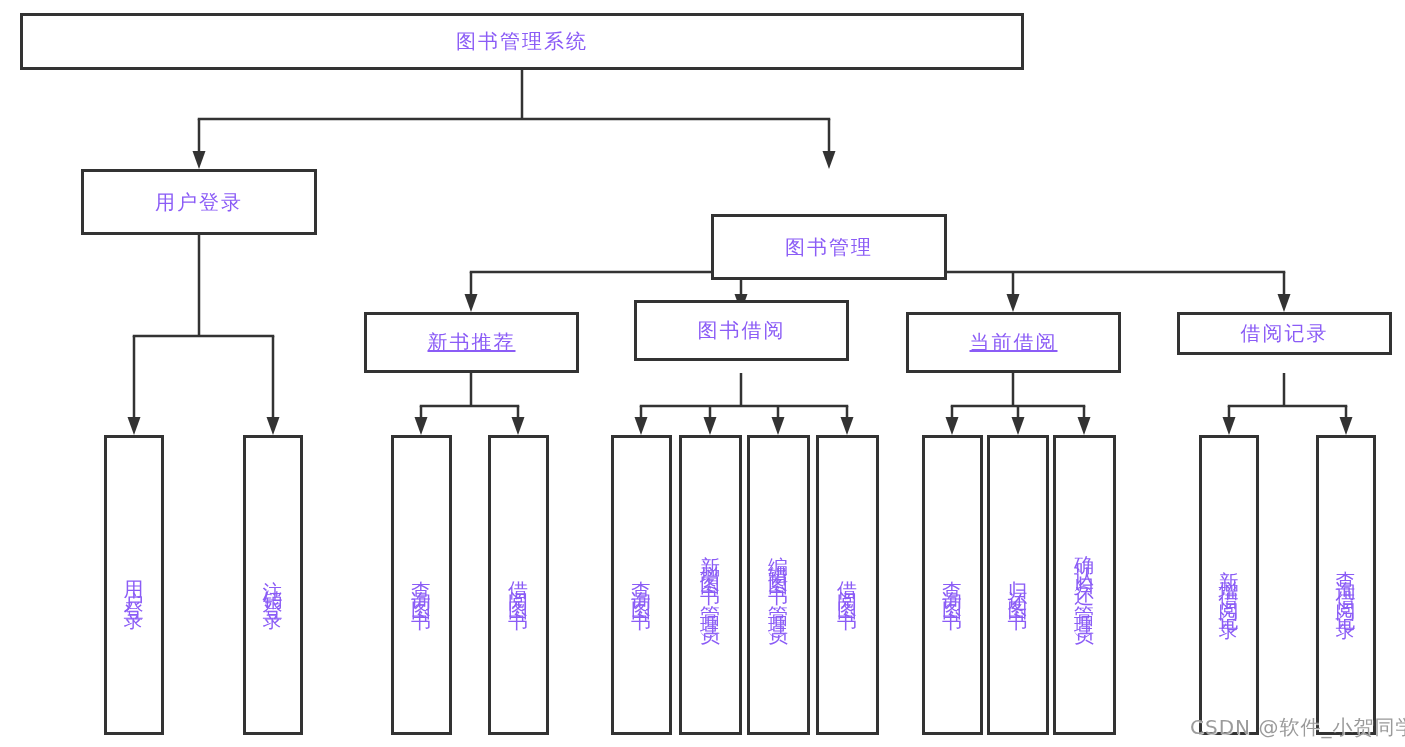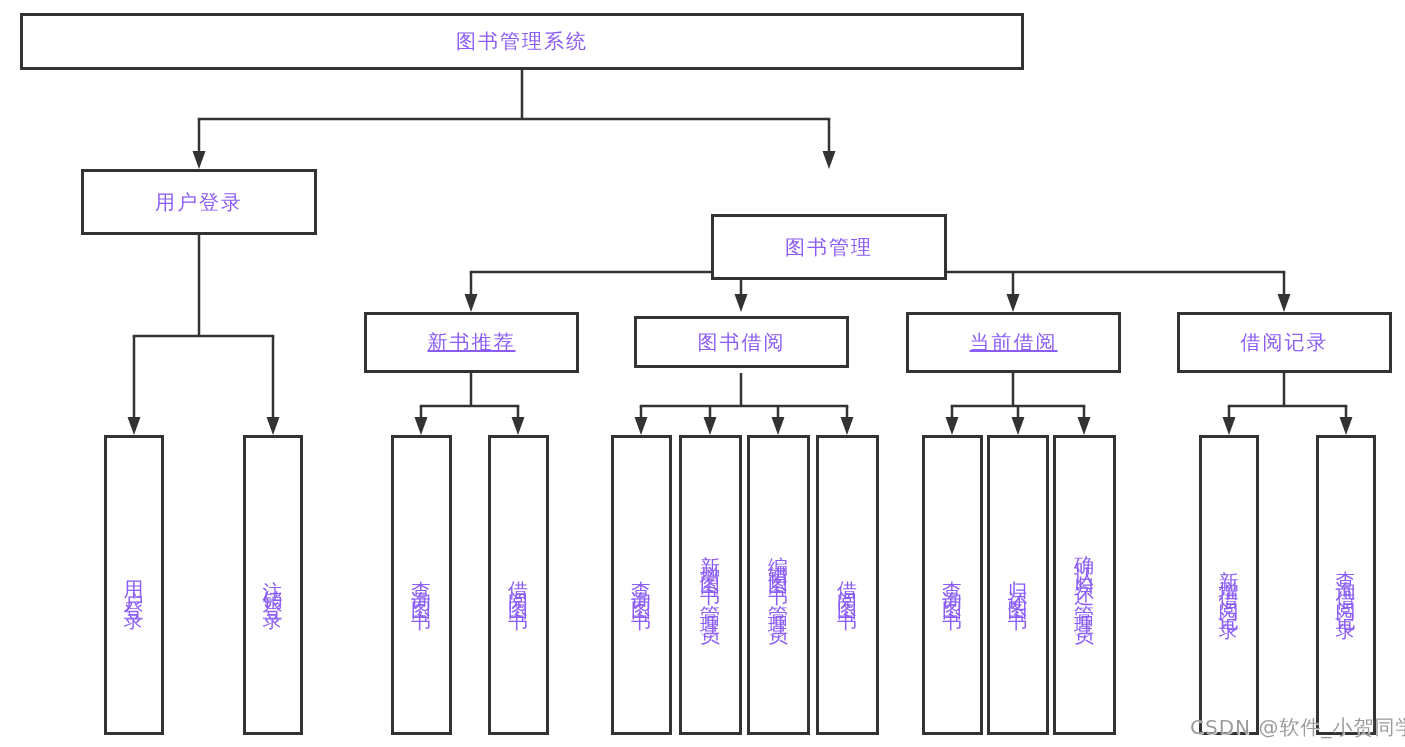--- a/index.html
+++ b/index.html
@@ -127,23 +127,23 @@
       <polygon points="1339.5,417 1352.5,417 1346,435"></polygon>
     </g>
   </svg>
 
   <div class="node" style="left:20px; top:13px; width:1004px; height:57px;">图书管理系统</div>
 
   <div class="node" style="left:81px; top:169px; width:236px; height:66px;">用户登录</div>
   <div class="node" style="left:711px; top:169px; width:236px; height:66px;margin-top:45px;">图书管理</div>
 
   <div class="node" style="left:364px; top:312px; width:215px; height:61px;text-decoration:underline;">新书推荐</div>
-  <div class="node" style="left:634px; top:316px; width:215px; height:52px;font-family:Liberation Mono, monospace;">图书借阅</div>
+  <div class="node" style="left:634px; top:300px; width:215px; height:61px;font-family:Liberation Mono, monospace;">图书借阅</div>
   <div class="node" style="left:906px; top:312px; width:215px; height:61px;text-decoration:underline;">当前借阅</div>
-  <div class="node" style="left:1177px; top:312px; width:215px; height:61px;">借阅记录</div>
+  <div class="node" style="left:1177px; top:312px; width:215px; height:43px;">借阅记录</div>
 
   <div class="node leaf" style="left:104px; width:60px;">用户登录</div>
   <div class="node leaf" style="left:243px; width:60px;">注销登录</div>
   <div class="node leaf" style="left:391px; width:61px;">查询图书</div>
   <div class="node leaf" style="left:488px; width:61px;">借阅图书</div>
   <div class="node leaf" style="left:611px; width:61px;">查询图书</div>
   <div class="node leaf" style="left:679px; width:63px;">新增图书（管理员）</div>
   <div class="node leaf" style="left:747px; width:63px;">编辑图书（管理员）</div>
   <div class="node leaf" style="left:816px; width:63px;">借阅图书</div>
   <div class="node leaf" style="left:922px; width:61px;">查询图书</div>

